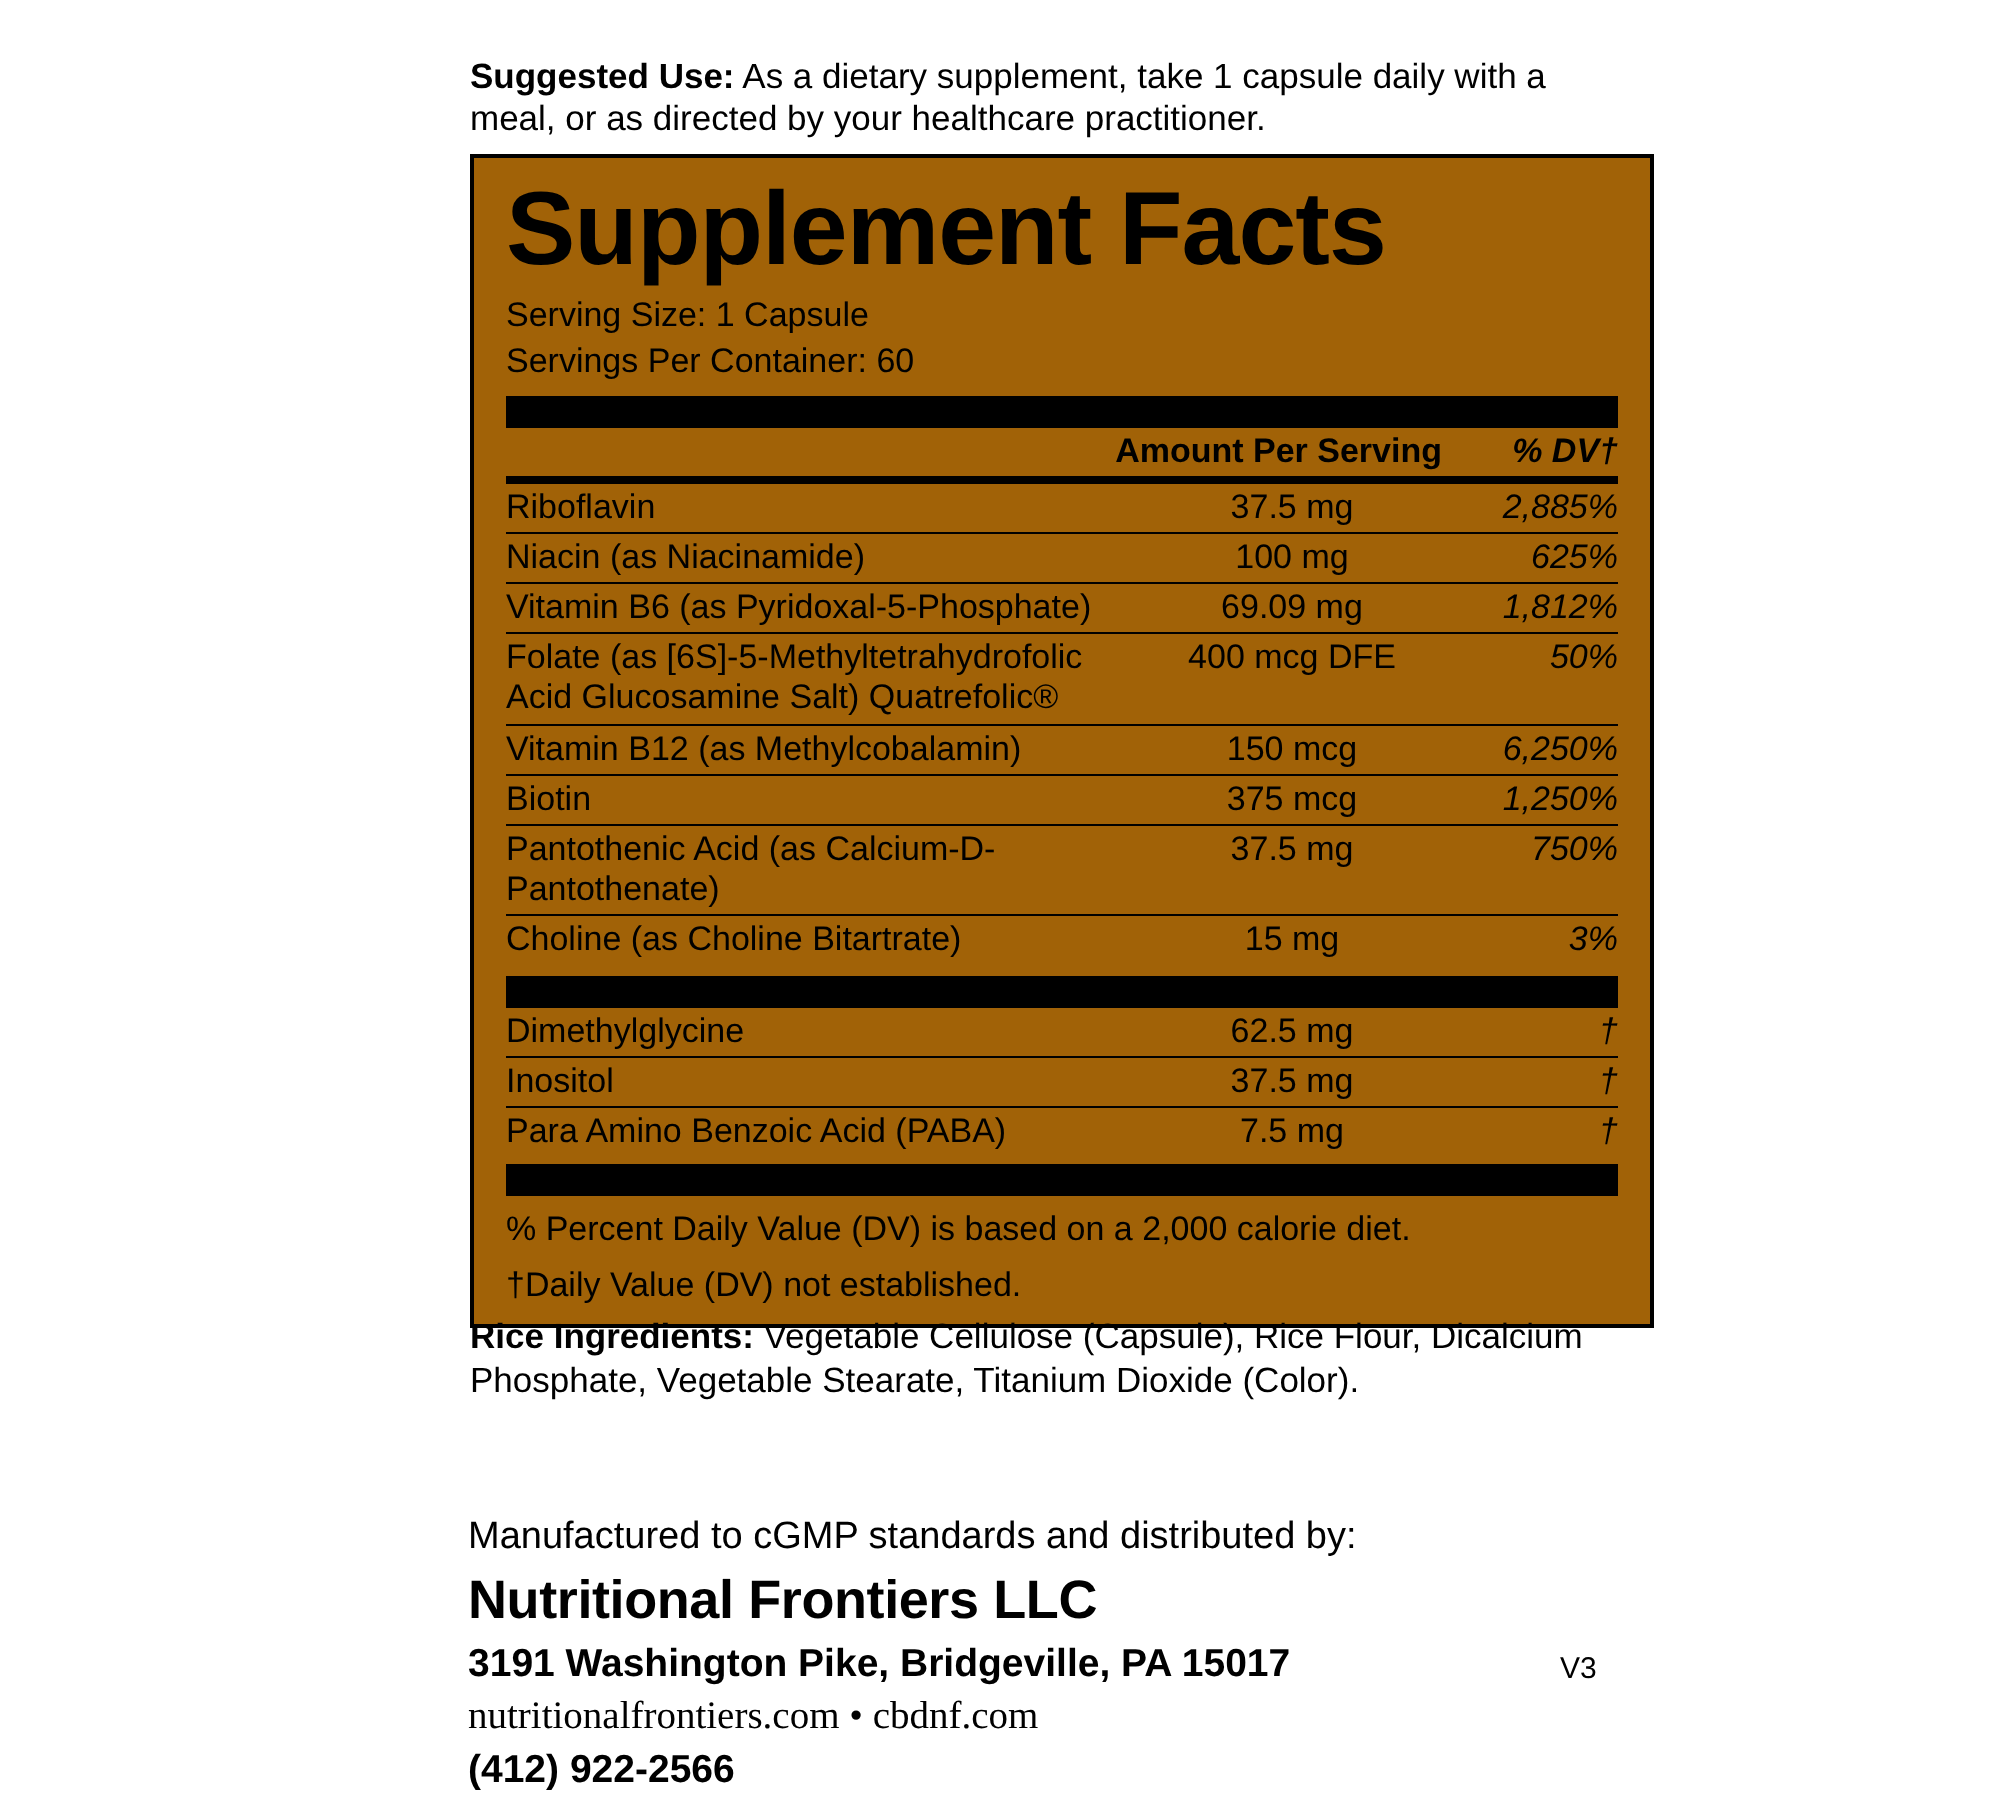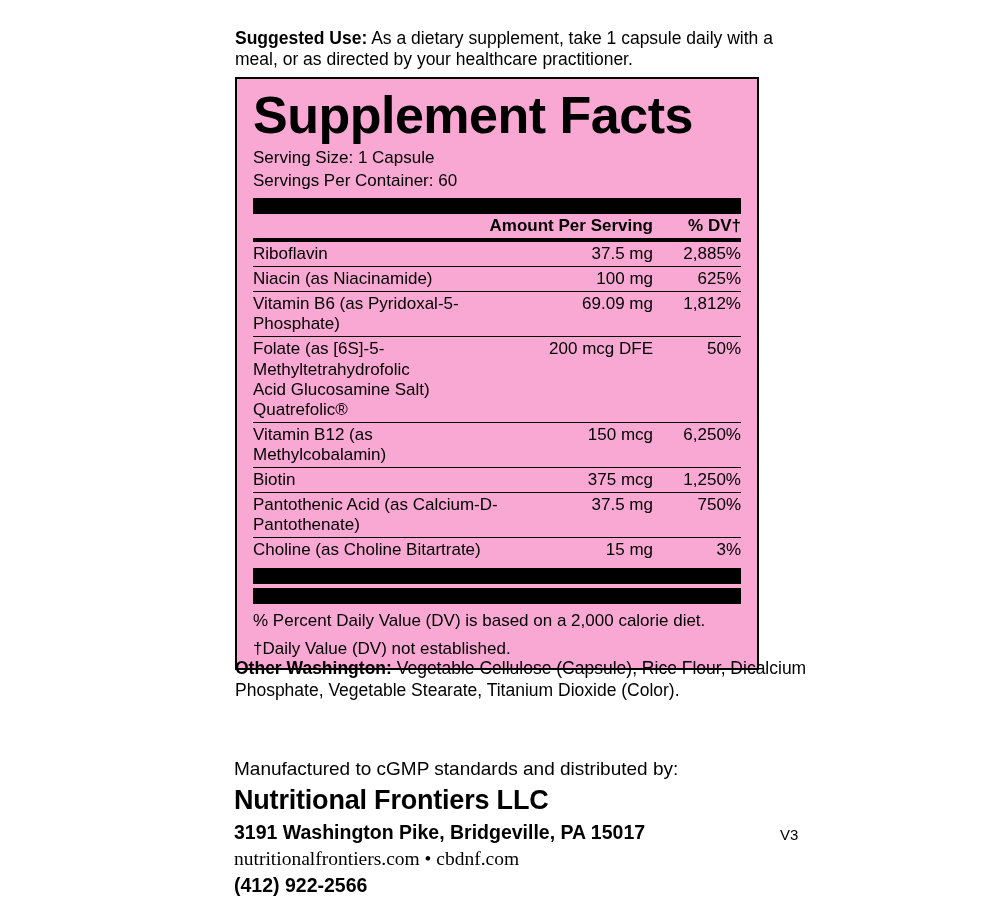--- a/index.html
+++ b/index.html
@@ -33,25 +33,25 @@
   }
   .suggested-use b {
     font-weight: bold;
   }
 
   
   .panel {
     position: absolute;
     left: 235px;
     top: 77px;
-    width: 524px;
+    width: 592px;
     border: 2.5px solid #000;
     box-sizing: border-box;
     padding: 6px 10px 8px 10px;
-    background: #f9a8d4;
+    background: #a16207;
   }
   .sf-title {
     font-family: "Liberation Sans", sans-serif;
     font-size: 52px;
     font-weight: bold;
     letter-spacing: -0.5px;
     line-height: 1.0;
     margin: 4px 0 6px 6px;
     white-space: nowrap;
   }
@@ -88,29 +88,30 @@
     line-height: 1.18;
   }
   table.facts tr.row-line td {
     border-bottom: 1.5px solid #000;
   }
   td.nutrient {
     text-align: left;
     padding-right: 6px;
   }
   td.amount {
-    text-align: right;
+    text-align: center;
     white-space: nowrap;
     padding-right: 10px;
     width: 150px;
   }
   td.dv {
     text-align: right;
     white-space: nowrap;
     width: 88px;
+    font-style: italic;
   }
   .hdr td {
     font-weight: bold;
     padding-bottom: 3px;
     padding-top: 3px;
   }
   .hdr .nutrient { font-weight: normal; }
 
   .wrap-second {
     display: block;
@@ -218,21 +219,21 @@
       <tr class="row-line">
         <td class="nutrient">Vitamin B6 (as Pyridoxal-5-Phosphate)</td>
         <td class="amount">69.09 mg</td>
         <td class="dv">1,812%</td>
       </tr>
       <tr class="row-line">
         <td class="nutrient">
           <span class="wrap-second">Folate (as [6S]-5-Methyltetrahydrofolic</span>
           <span class="wrap-second">Acid Glucosamine Salt) Quatrefolic®</span>
         </td>
-        <td class="amount">200 mcg DFE</td>
+        <td class="amount">400 mcg DFE</td>
         <td class="dv">50%</td>
       </tr>
       <tr class="row-line">
         <td class="nutrient">Vitamin B12 (as Methylcobalamin)</td>
         <td class="amount">150 mcg</td>
         <td class="dv">6,250%</td>
       </tr>
       <tr class="row-line">
         <td class="nutrient">Biotin</td>
         <td class="amount">375 mcg</td>
@@ -246,29 +247,48 @@
       <tr>
         <td class="nutrient">Choline (as Choline Bitartrate)</td>
         <td class="amount">15 mg</td>
         <td class="dv">3%</td>
       </tr>
     </tbody>
       </table>
 
     <div class="rule-thick"></div>
 
+    <table class="facts">
+      <tbody>
+          <tr class="row-line">
+        <td class="nutrient">Dimethylglycine</td>
+        <td class="amount">62.5 mg</td>
+        <td class="dv">†</td>
+      </tr>
+      <tr class="row-line">
+        <td class="nutrient">Inositol</td>
+        <td class="amount">37.5 mg</td>
+        <td class="dv">†</td>
+      </tr>
+      <tr>
+        <td class="nutrient">Para Amino Benzoic Acid (PABA)</td>
+        <td class="amount">7.5 mg</td>
+        <td class="dv">†</td>
+      </tr>
+    </tbody>
+      </table>
 
     <div class="rule-thick bottom"></div>
 
     <div class="footnotes">% Percent Daily Value (DV) is based on a 2,000 calorie diet.</div>
     <div class="footnotes">†Daily Value (DV) not established.</div>
   </div>
 
   <div class="other-ing">
-    <b>Other Washington:</b><span> Vegetable Cellulose (Capsule), Rice Flour, Dicalcium Phosphate, Vegetable Stearate, Titanium Dioxide (Color).</span>
+    <b>Rice Ingredients:</b><span> Vegetable Cellulose (Capsule), Rice Flour, Dicalcium Phosphate, Vegetable Stearate, Titanium Dioxide (Color).</span>
   </div>
 
   <div class="mfg">
     <div class="mfg-line1">Manufactured to cGMP standards and distributed by:</div>
     <div class="mfg-company">Nutritional Frontiers LLC</div>
     <div class="mfg-addr">3191 Washington Pike, Bridgeville, PA 15017</div>
     <div class="mfg-web">nutritionalfrontiers.com • cbdnf.com</div>
     <div class="mfg-phone">(412) 922-2566</div>
   </div>
 

